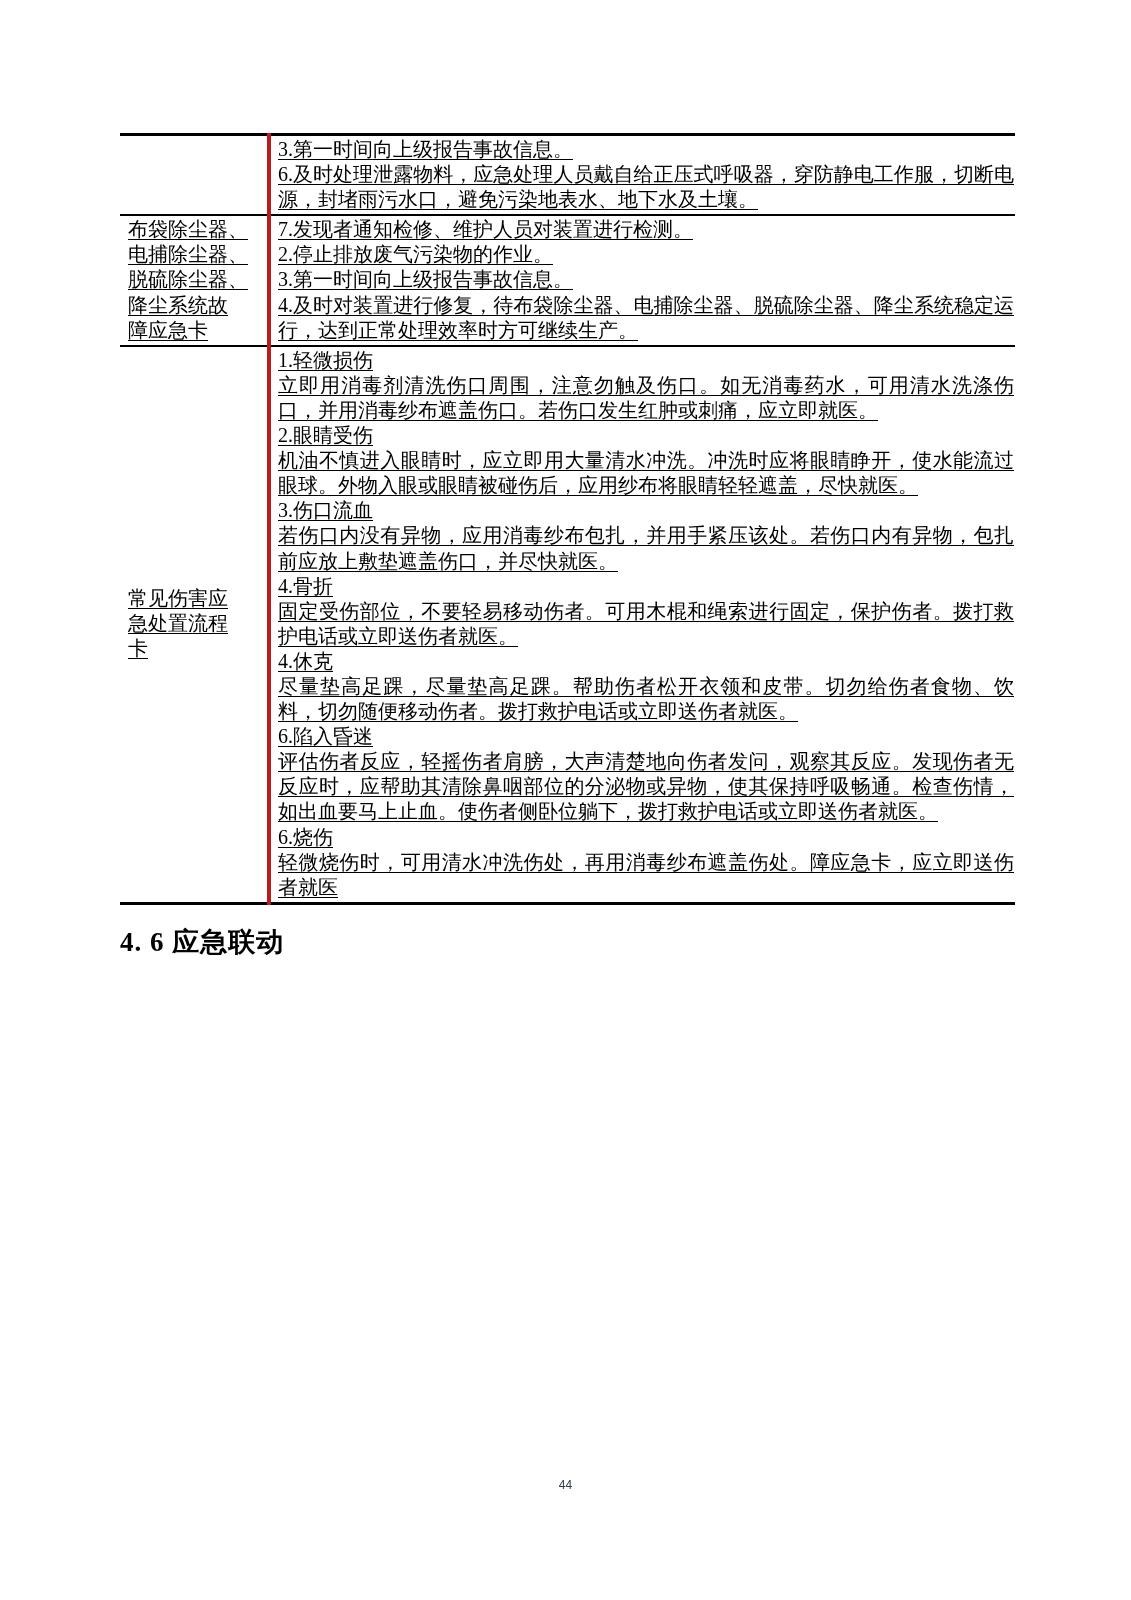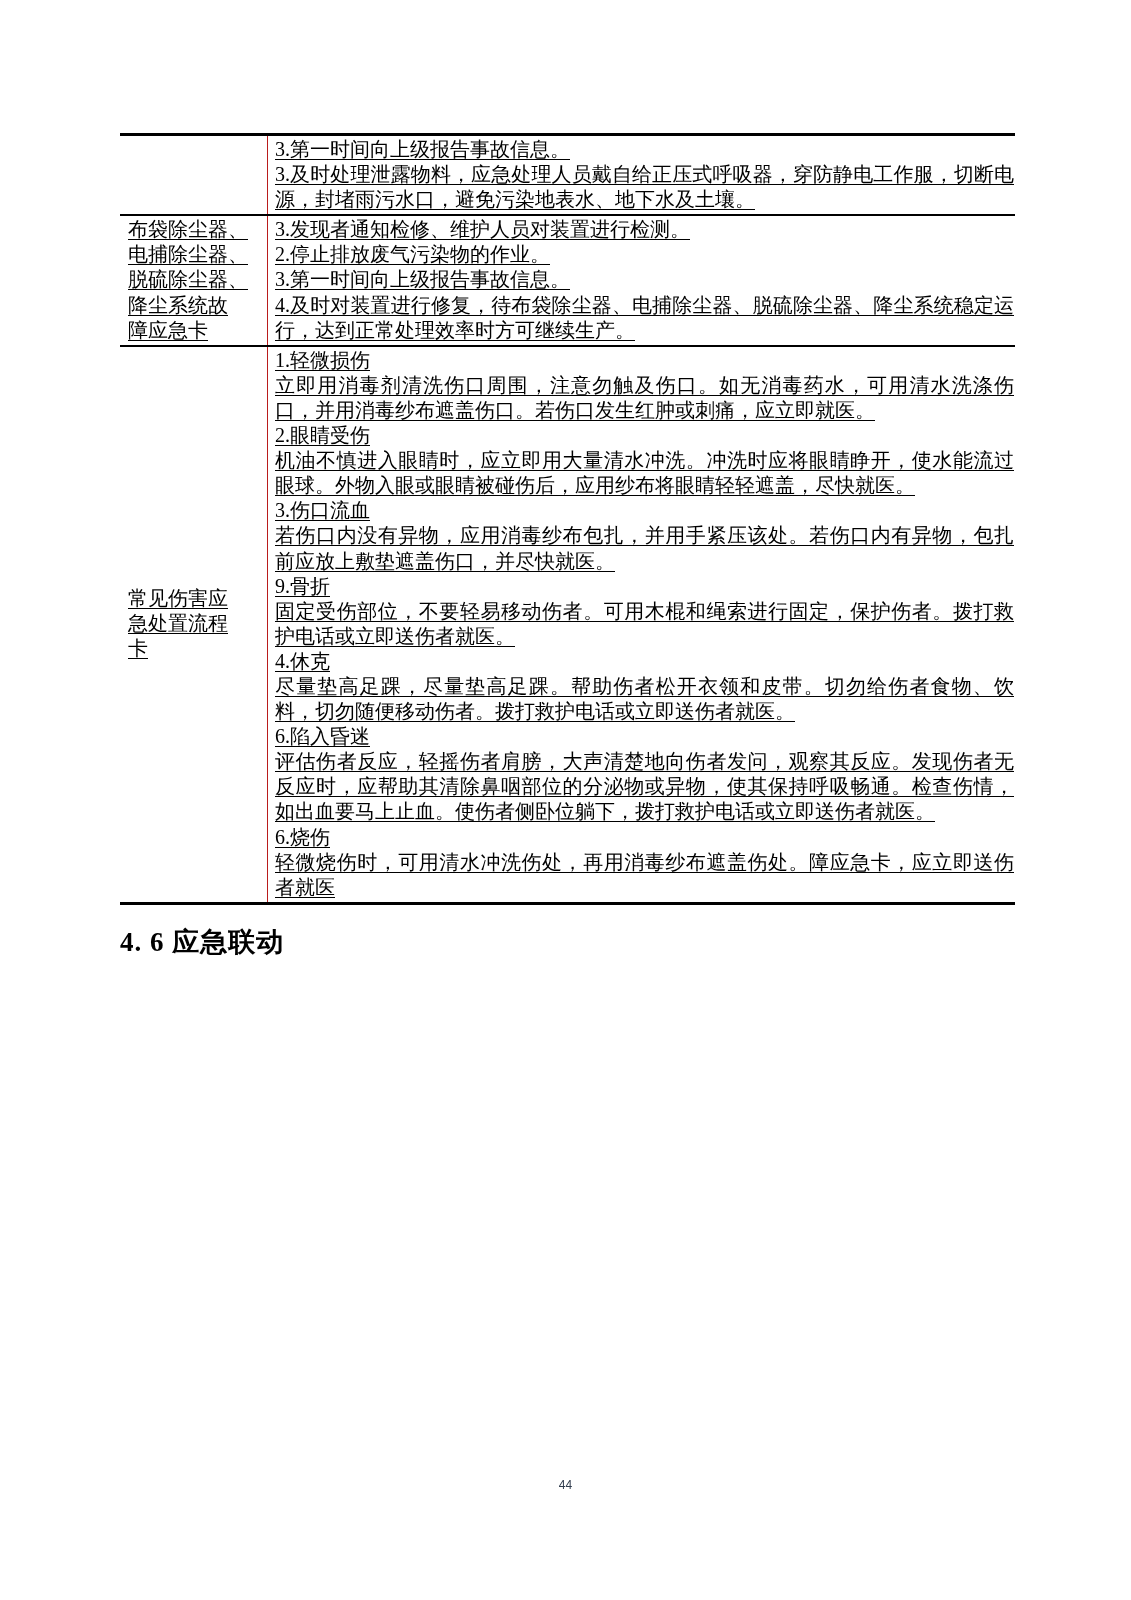--- a/index.html
+++ b/index.html
@@ -34,21 +34,21 @@
   }
   table.emergency-table tr:last-child {
     border-bottom: none;
   }
   td {
     vertical-align: top;
     padding: 1px 0 2px 0;
   }
   td.label-cell {
     width: 137px;
-    border-right: 1px solid #b91c1c;
+    border-right: 4px solid #b91c1c;
     padding-left: 8px;
     padding-right: 2px;
   }
   td.label-cell .label-text {
     white-space: pre-line;
     text-decoration: underline;
     text-underline-offset: 3px;
     text-decoration-thickness: 1px;
   }
   td.label-middle {
@@ -112,52 +112,52 @@
 <div class="page">
 
   <table class="emergency-table">
     <tbody>
         <tr>
       <td class="label-cell">
         <div class="label-text"></div>
       </td>
       <td class="content-cell">
         <div class="cell-line">3.第一时间向上级报告事故信息。</div>
-        <div class="cell-line">3.及时处理泄露物料，应急处理人员戴自给正压式呼吸器，穿防静电工作服，切断电源，封堵雨污水口，避免污染地表水、地下水及土壤。</div>
+        <div class="cell-line">6.及时处理泄露物料，应急处理人员戴自给正压式呼吸器，穿防静电工作服，切断电源，封堵雨污水口，避免污染地表水、地下水及土壤。</div>
       </td>
     </tr>
     <tr>
       <td class="label-cell">
         <div class="label-text">布袋除尘器、
 电捕除尘器、
 脱硫除尘器、
 降尘系统故
 障应急卡</div>
       </td>
       <td class="content-cell">
-        <div class="cell-line">3.发现者通知检修、维护人员对装置进行检测。</div>
+        <div class="cell-line">7.发现者通知检修、维护人员对装置进行检测。</div>
         <div class="cell-line">2.停止排放废气污染物的作业。</div>
         <div class="cell-line">3.第一时间向上级报告事故信息。</div>
         <div class="cell-line">4.及时对装置进行修复，待布袋除尘器、电捕除尘器、脱硫除尘器、降尘系统稳定运行，达到正常处理效率时方可继续生产。</div>
       </td>
     </tr>
     <tr>
       <td class="label-cell label-middle">
         <div class="label-text">常见伤害应
 急处置流程
 卡</div>
       </td>
       <td class="content-cell">
         <div class="section-title">1.轻微损伤</div>
         <div class="section-body">立即用消毒剂清洗伤口周围，注意勿触及伤口。如无消毒药水，可用清水洗涤伤口，并用消毒纱布遮盖伤口。若伤口发生红肿或刺痛，应立即就医。</div>
         <div class="section-title">2.眼睛受伤</div>
         <div class="section-body">机油不慎进入眼睛时，应立即用大量清水冲洗。冲洗时应将眼睛睁开，使水能流过眼球。外物入眼或眼睛被碰伤后，应用纱布将眼睛轻轻遮盖，尽快就医。</div>
         <div class="section-title">3.伤口流血</div>
         <div class="section-body">若伤口内没有异物，应用消毒纱布包扎，并用手紧压该处。若伤口内有异物，包扎前应放上敷垫遮盖伤口，并尽快就医。</div>
-        <div class="section-title">9.骨折</div>
+        <div class="section-title">4.骨折</div>
         <div class="section-body">固定受伤部位，不要轻易移动伤者。可用木棍和绳索进行固定，保护伤者。拨打救护电话或立即送伤者就医。</div>
         <div class="section-title">4.休克</div>
         <div class="section-body">尽量垫高足踝，尽量垫高足踝。帮助伤者松开衣领和皮带。切勿给伤者食物、饮料，切勿随便移动伤者。拨打救护电话或立即送伤者就医。</div>
         <div class="section-title">6.陷入昏迷</div>
         <div class="section-body">评估伤者反应，轻摇伤者肩膀，大声清楚地向伤者发问，观察其反应。发现伤者无反应时，应帮助其清除鼻咽部位的分泌物或异物，使其保持呼吸畅通。检查伤情，如出血要马上止血。使伤者侧卧位躺下，拨打救护电话或立即送伤者就医。</div>
         <div class="section-title">6.烧伤</div>
         <div class="section-body">轻微烧伤时，可用清水冲洗伤处，再用消毒纱布遮盖伤处。障应急卡，应立即送伤者就医</div>
       </td>
     </tr>
   </tbody>

